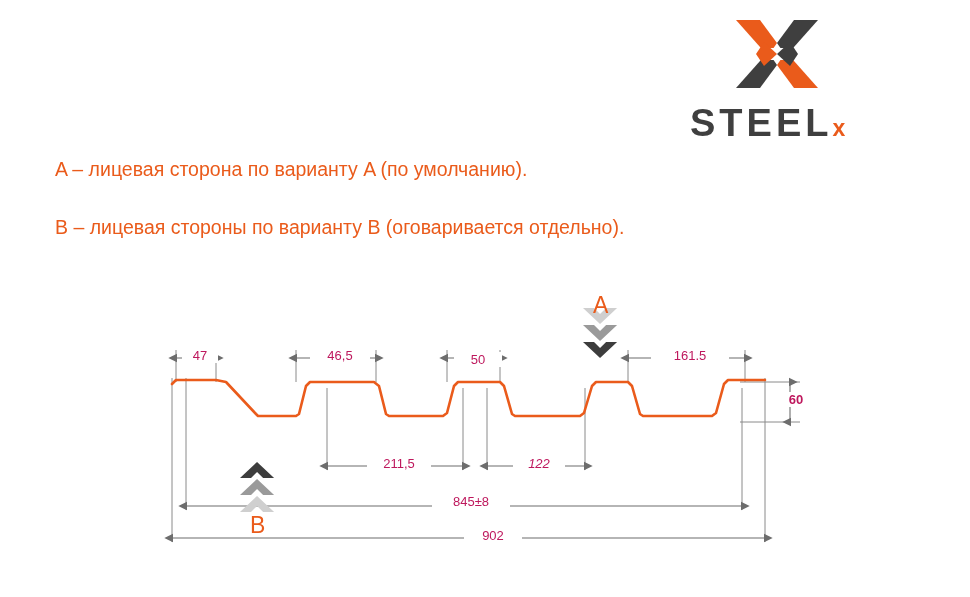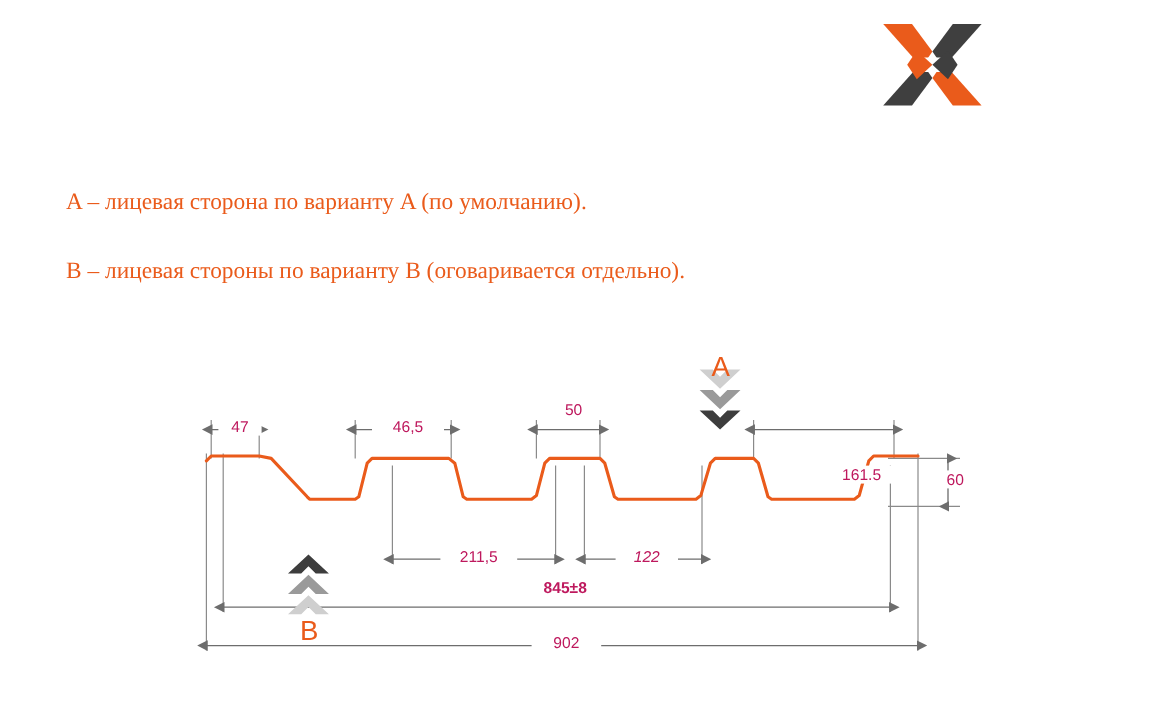--- a/index.html
+++ b/index.html
@@ -51,21 +51,21 @@
     letter-spacing: 0;
   }
 
   
   .note {
     position: absolute;
     left: 55px;
     font-size: 19.5px;
     color: #ea5b1b;
     white-space: nowrap;
-    font-family: Liberation Serif, serif;
+    font-family: Liberation Sans, sans-serif;
   }
   #note-a { top: 158px; }
   #note-b { top: 216px; text-align: right; }
 
   
   #drawing {
     position: absolute;
     left: 0;
     top: 270px;
     width: 970px;
@@ -96,20 +96,23 @@
     <svg width="86" height="72" viewBox="0 0 86 72" xmlns="http://www.w3.org/2000/svg">
       <path d="M2 2 L26 2 L43 25 L34 38 Z" fill="#ea5b1b"></path>
       <path d="M84 2 L60 2 L43 25 L52 38 Z" fill="#3f3f3f"></path>
       <path d="M2 70 L26 70 L43 47 L34 34 Z" fill="#3f3f3f"></path>
       <path d="M84 70 L60 70 L43 47 L52 34 Z" fill="#ea5b1b"></path>
       <path d="M34 30 L52 30 L52 42 L34 42 Z" fill="#ffffff"></path>
       <path d="M30 24 L43 36 L30 48 L22 36 Z" fill="#ea5b1b"></path>
       <path d="M56 24 L43 36 L56 48 L64 36 Z" fill="#3f3f3f"></path>
     </svg>
   </div>
+  <div class="logo-word">
+    <span>STEEL</span><span class="x">x</span>
+  </div>
 </div>
 
 <div class="note" id="note-a">A – лицевая сторона по варианту A (по умолчанию).</div>
 <div class="note" id="note-b">B – лицевая стороны по варианту B (оговаривается отдельно).</div>
 
 <div id="drawing">
 
   <svg width="970" height="327" viewBox="0 0 970 327" xmlns="http://www.w3.org/2000/svg">
 
     <g stroke="#8a8a8a" stroke-width="1" fill="none">
@@ -186,27 +189,27 @@
     <g transform="translate(240,192)">
       <path d="M31,0 L62,29 L42,29 L31,18 L20,29 L0,29 Z" fill="#3d3d3d" transform="scale(0.55)"></path>
       <path d="M31,0 L62,29 L42,29 L31,18 L20,29 L0,29 Z" fill="#9a9a9a" transform="translate(0,17) scale(0.55)"></path>
       <path d="M31,0 L62,29 L42,29 L31,18 L20,29 L0,29 Z" fill="#cfcfcf" transform="translate(0,34) scale(0.55)"></path>
     </g>
   </svg>
 
   
   <div class="dimlabel" style="left:182px; top:78px; width:28px;">47</div>
   <div class="dimlabel" style="left:310px; top:78px; width:52px;">46,5</div>
-  <div class="dimlabel" style="left:454px; top:64px; width:40px;">50</div>
-  <div class="dimlabel" style="left:679px; top:78px; width:70px;margin-top:40px;">161.5</div>
-
-  <div class="dimlabel" style="left:778px; top:122px; width:28px;">60</div>
+  <div class="dimlabel" style="left:454px; top:82px; width:40px;">50</div>
+  <div class="dimlabel" style="left:651px; top:78px; width:70px;">161.5</div>
+
+  <div class="dimlabel" style="left:778px; top:122px; width:28px;font-weight:bold;">60</div>
 
   <div class="dimlabel" style="left:367px; top:186px; width:56px;">211,5</div>
   <div class="dimlabel" style="left:513px; top:186px; width:44px;font-style:italic;">122</div>
 
-  <div class="dimlabel" style="left:432px; top:212px; width:70px;font-weight:bold;">845±8</div>
-  <div class="dimlabel" style="left:443px; top:258px; width:50px;">902</div>
+  <div class="dimlabel" style="left:432px; top:224px; width:70px;">845±8</div>
+  <div class="dimlabel" style="left:464px; top:258px; width:50px;">902</div>
 
   
   <div class="marker-letter" style="left:593px; top:22px;">A</div>
   <div class="marker-letter" style="left:250px; top:242px;">B</div>
 </div>
 
 </body></html>

